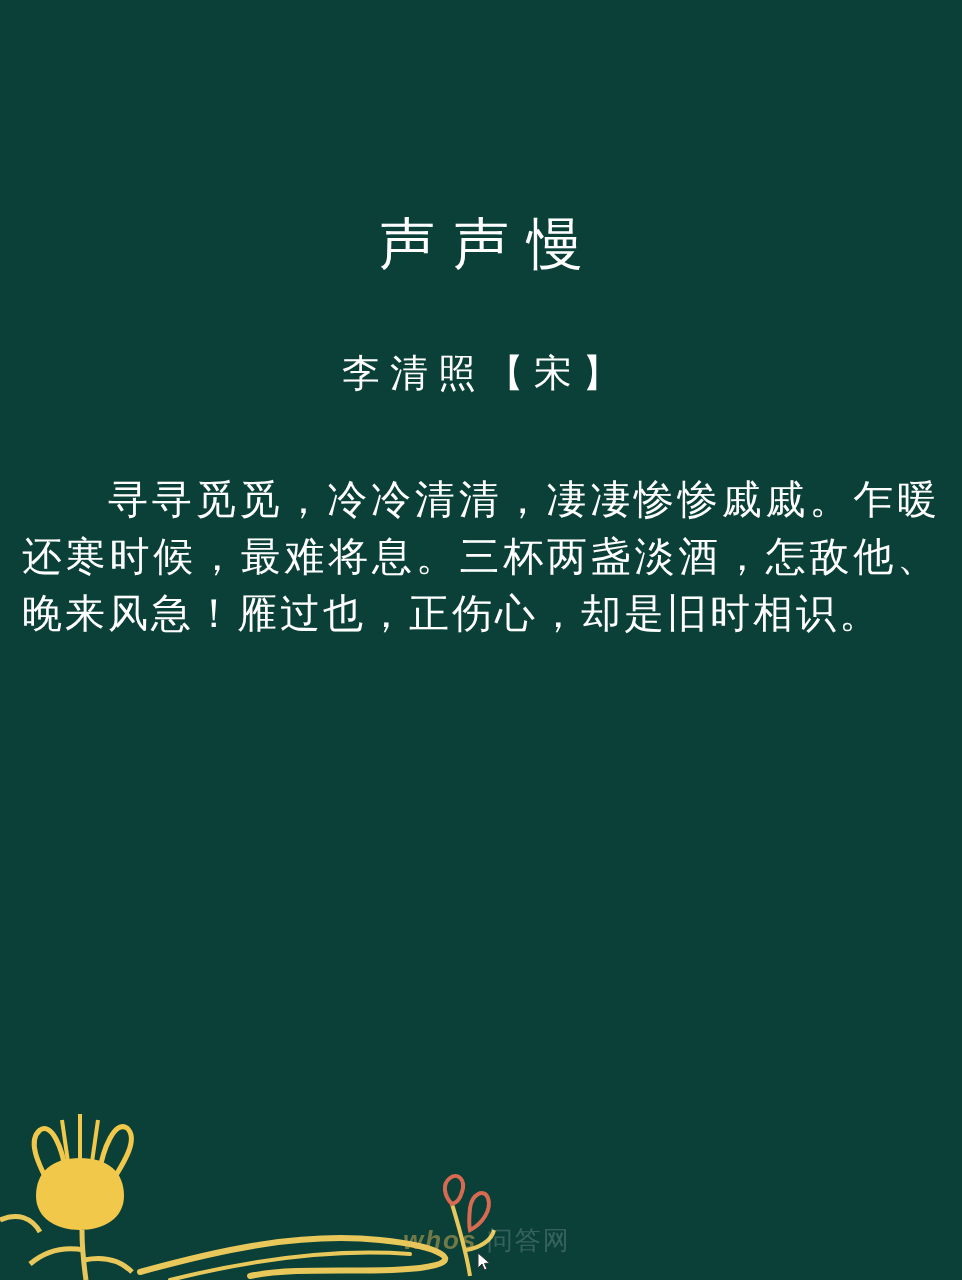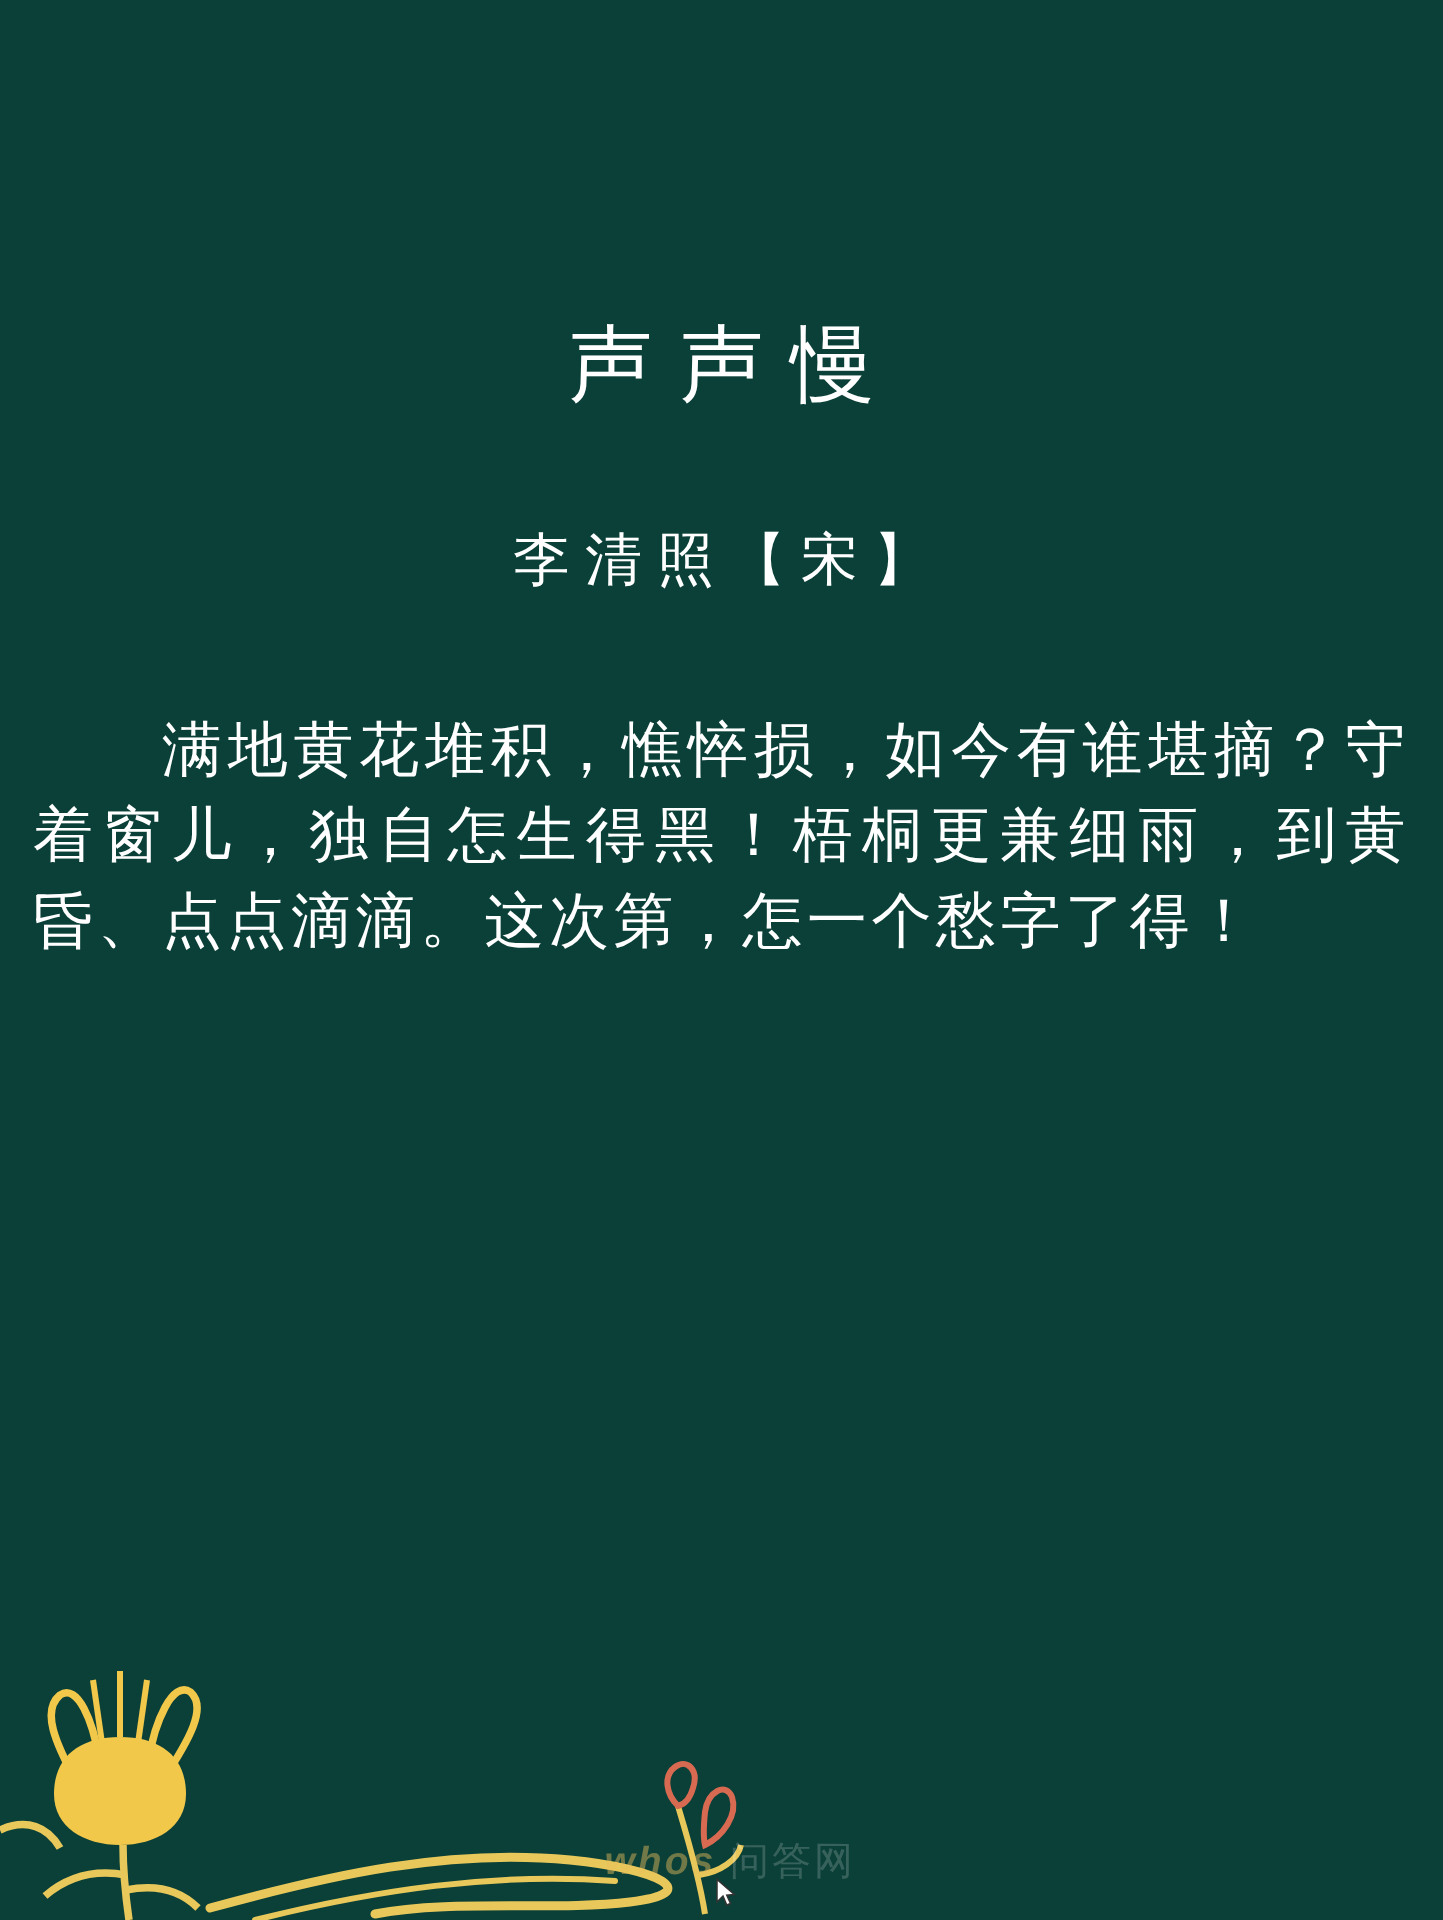--- a/index.html
+++ b/index.html
@@ -101,21 +101,21 @@
 </head>
 <body>
 
 <div class="page">
 
   <h1 class="poem-title">声声慢</h1>
 
   <div class="poem-author">李清照【宋】</div>
 
   <div class="poem-body">
-    <p class="stanza">满地黄花堆积，憔悴损，如今有谁堪摘？守着窗儿，独自怎生得黑！梧桐更兼细雨，到黄昏、点点滴滴。这次第，怎一个愁字了得！</p>
+    <p class="stanza">寻寻觅觅，冷冷清清，凄凄惨惨戚戚。乍暖还寒时候，最难将息。三杯两盏淡酒，怎敌他、晚来风急！雁过也，正伤心，却是旧时相识。</p>
   </div>
 
   <svg class="decor" viewBox="0 0 962 180" xmlns="http://www.w3.org/2000/svg">
 
     <g>
       <path d="M55 95 C 35 60, 28 40, 40 30 C 52 22, 62 48, 66 72 Z" fill="none" stroke="#f2c84b" stroke-width="5" stroke-linejoin="round"></path>
       <path d="M105 92 C 128 58, 138 38, 127 28 C 115 20, 103 48, 99 74 Z" fill="none" stroke="#f2c84b" stroke-width="5" stroke-linejoin="round"></path>
       <path d="M36 96 C 36 72, 52 58, 80 58 C 108 58, 124 72, 124 96 C 124 118, 104 130, 80 130 C 56 130, 36 118, 36 96 Z" fill="#f2c84b"></path>
       <path d="M80 58 L 80 14" stroke="#f2c84b" stroke-width="4" fill="none"></path>
       <path d="M68 62 L 62 20" stroke="#f2c84b" stroke-width="4" fill="none"></path>

